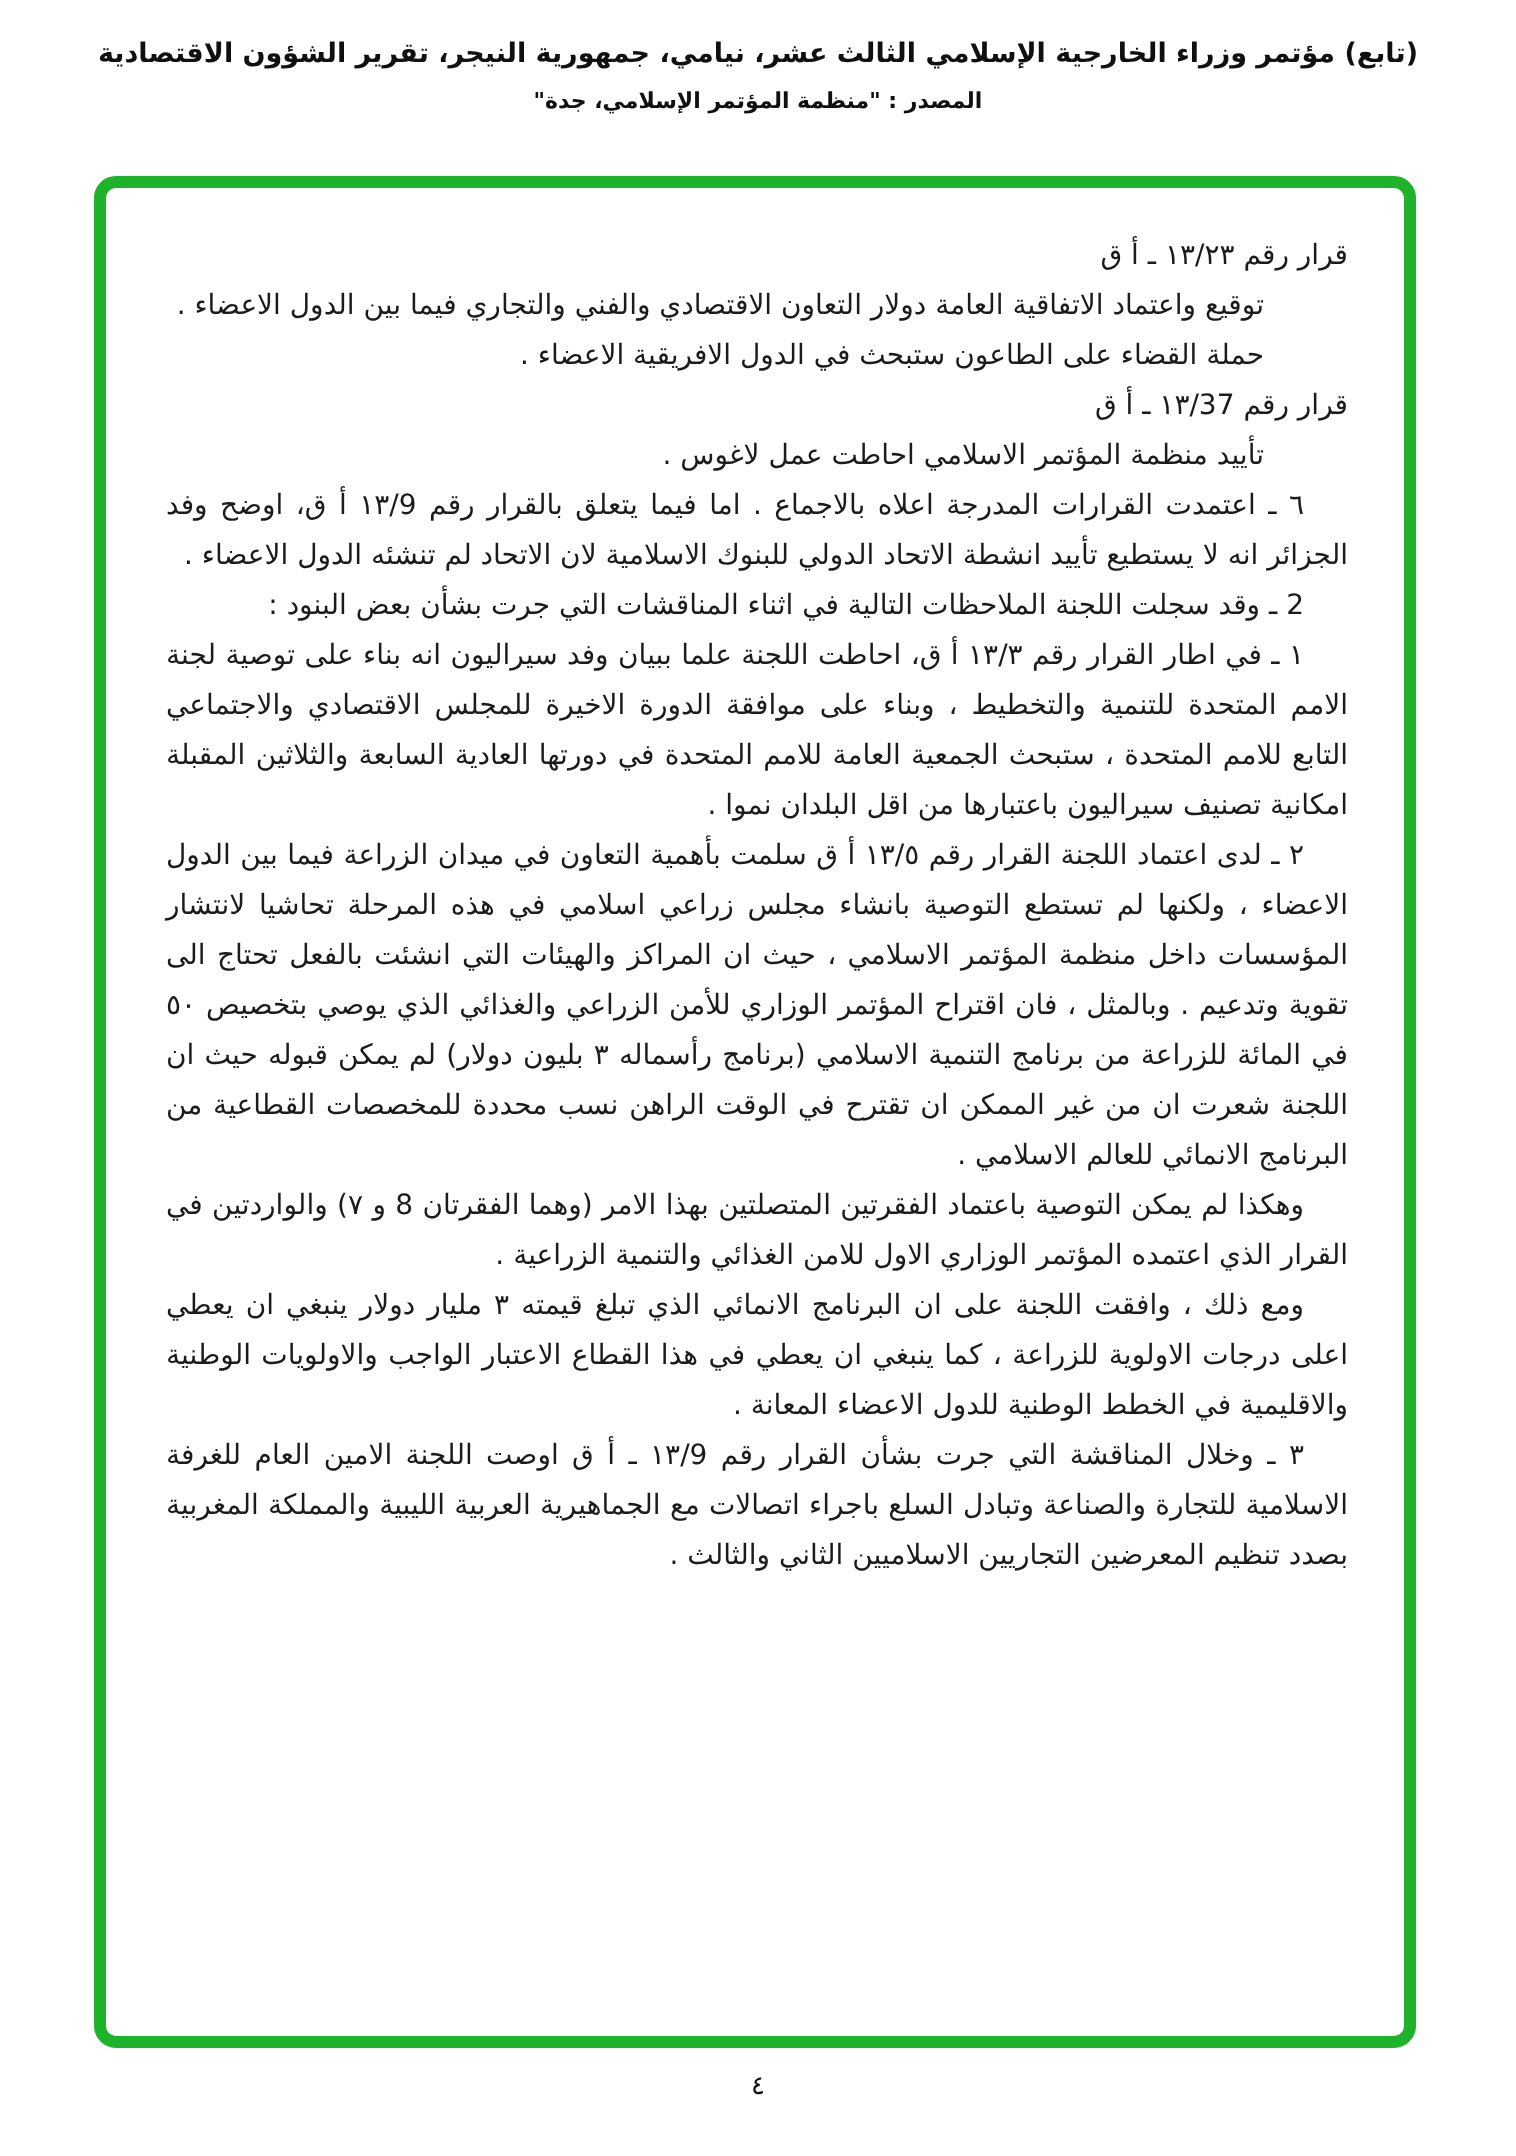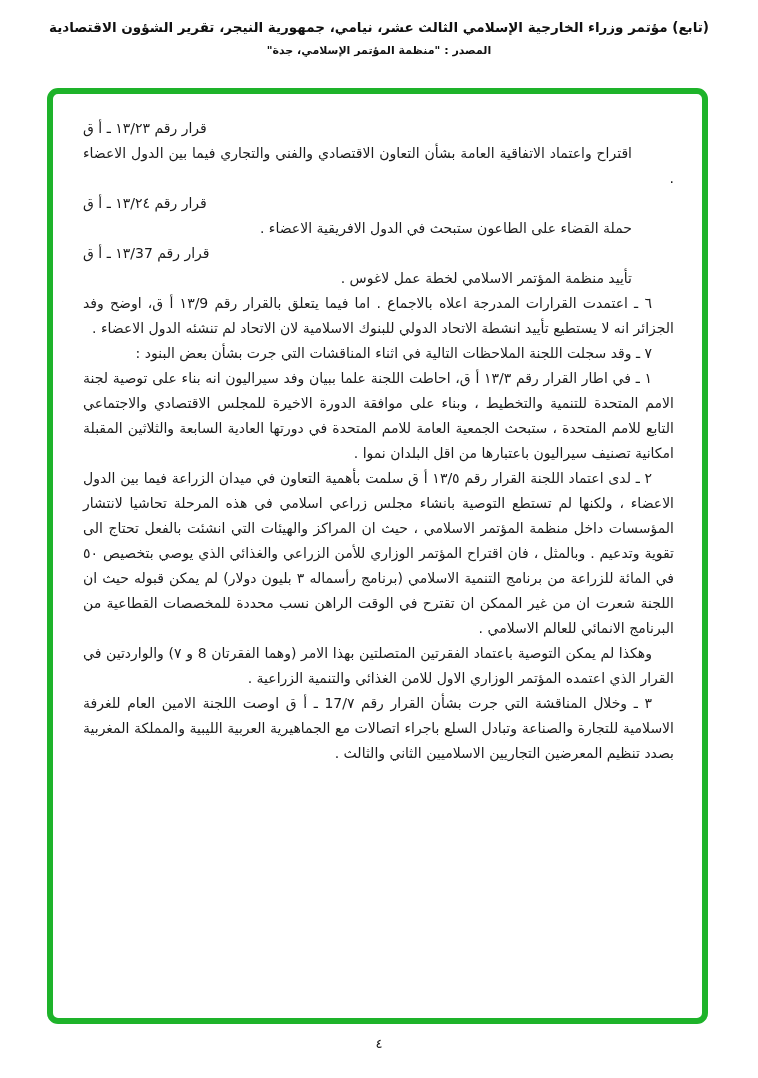--- a/index.html
+++ b/index.html
@@ -57,21 +57,21 @@
     font-size: 14px;
     line-height: 25px;
     overflow: hidden;
   }
   .content p {
     margin: 0;
     padding: 0;
   }
   .rtitle {
     margin: 0 70px 3px 0;
-    text-align: left;
+    text-align: right;
   }
   .rsubj {
     text-indent: 42px;
     text-align: justify;
     margin-bottom: 12px;
   }
   .para {
     text-indent: 22px;
     text-align: justify;
     margin-bottom: 10px;
@@ -92,32 +92,32 @@
 <div class="page">
 
   <div class="doc-header">
     <div class="title-line">(تابع) مؤتمر وزراء الخارجية الإسلامي الثالث عشر، نيامي، جمهورية النيجر، تقرير الشؤون الاقتصادية</div>
     <div class="source-line">المصدر :  "منظمة المؤتمر الإسلامي، جدة"</div>
   </div>
 
   <div class="frame">
     <div class="content">
       <p class="rtitle">قرار رقم ١٣/٢٣ ـ أ ق</p>
-      <p class="rsubj">اقتراح واعتماد الاتفاقية العامة بشأن التعاون الاقتصادي والفني والتجاري فيما بين الدول الاعضاء .</p>
+      <p class="rsubj">توقيع واعتماد الاتفاقية العامة دولار التعاون الاقتصادي والفني والتجاري فيما بين الدول الاعضاء .</p>
 
-      <p class="rtitle">قرار رقم ١٣/٢٤ ـ أ ق</p>
       <p class="rsubj">حملة القضاء على الطاعون ستبحث في الدول الافريقية الاعضاء .</p>
 
       <p class="rtitle">قرار رقم ١٣/37 ـ أ ق</p>
-      <p class="rsubj">تأييد منظمة المؤتمر الاسلامي لخطة عمل لاغوس .</p>
+      <p class="rsubj">تأييد منظمة المؤتمر الاسلامي احاطت عمل لاغوس .</p>
 
       <p class="para">٦ ـ اعتمدت القرارات المدرجة اعلاه بالاجماع . اما فيما يتعلق بالقرار رقم ١٣/9 أ ق، اوضح وفد الجزائر انه لا يستطيع تأييد انشطة الاتحاد الدولي للبنوك الاسلامية لان الاتحاد لم تنشئه الدول الاعضاء .</p>
-      <p class="para">٧ ـ وقد سجلت اللجنة الملاحظات التالية في اثناء المناقشات التي جرت بشأن بعض البنود :</p>
+      <p class="para">2 ـ وقد سجلت اللجنة الملاحظات التالية في اثناء المناقشات التي جرت بشأن بعض البنود :</p>
       <p class="para">١ ـ في اطار القرار رقم ١٣/٣ أ ق، احاطت اللجنة علما ببيان وفد سيراليون انه بناء على توصية لجنة الامم المتحدة للتنمية والتخطيط ، وبناء على موافقة الدورة الاخيرة للمجلس الاقتصادي والاجتماعي التابع للامم المتحدة ، ستبحث الجمعية العامة للامم المتحدة في دورتها العادية السابعة والثلاثين المقبلة امكانية تصنيف سيراليون باعتبارها من اقل البلدان نموا .</p>
       <p class="para">٢ ـ لدى اعتماد اللجنة القرار رقم ١٣/٥ أ ق سلمت بأهمية التعاون في ميدان الزراعة فيما بين الدول الاعضاء ، ولكنها لم تستطع التوصية بانشاء مجلس زراعي اسلامي في هذه المرحلة تحاشيا لانتشار المؤسسات داخل منظمة المؤتمر الاسلامي ، حيث ان المراكز والهيئات التي انشئت بالفعل تحتاج الى تقوية وتدعيم . وبالمثل ، فان اقتراح المؤتمر الوزاري للأمن الزراعي والغذائي الذي يوصي بتخصيص ٥٠ في المائة للزراعة من برنامج التنمية الاسلامي (برنامج رأسماله ٣ بليون دولار) لم يمكن قبوله حيث ان اللجنة شعرت ان من غير الممكن ان تقترح في الوقت الراهن نسب محددة للمخصصات القطاعية من البرنامج الانمائي للعالم الاسلامي .</p>
       <p class="para">وهكذا لم يمكن التوصية باعتماد الفقرتين المتصلتين بهذا الامر (وهما الفقرتان 8 و ٧) والواردتين في القرار الذي اعتمده المؤتمر الوزاري الاول للامن الغذائي والتنمية الزراعية .</p>
-      <p class="para">٣ ـ وخلال المناقشة التي جرت بشأن القرار رقم 17/٧ ـ أ ق اوصت اللجنة الامين العام للغرفة الاسلامية للتجارة والصناعة وتبادل السلع باجراء اتصالات مع الجماهيرية العربية الليبية والمملكة المغربية بصدد تنظيم المعرضين التجاريين الاسلاميين الثاني والثالث .</p>
+      <p class="para">ومع ذلك ، وافقت اللجنة على ان البرنامج الانمائي الذي تبلغ قيمته ٣ مليار دولار ينبغي ان يعطي اعلى درجات الاولوية للزراعة ، كما ينبغي ان يعطي في هذا القطاع الاعتبار الواجب والاولويات الوطنية والاقليمية في الخطط الوطنية للدول الاعضاء المعانة .</p>
+      <p class="para">٣ ـ وخلال المناقشة التي جرت بشأن القرار رقم ١٣/9 ـ أ ق اوصت اللجنة الامين العام للغرفة الاسلامية للتجارة والصناعة وتبادل السلع باجراء اتصالات مع الجماهيرية العربية الليبية والمملكة المغربية بصدد تنظيم المعرضين التجاريين الاسلاميين الثاني والثالث .</p>
     </div>
   </div>
 
   <div class="page-number">٤</div>
 
 </div>
 
 </body></html>

